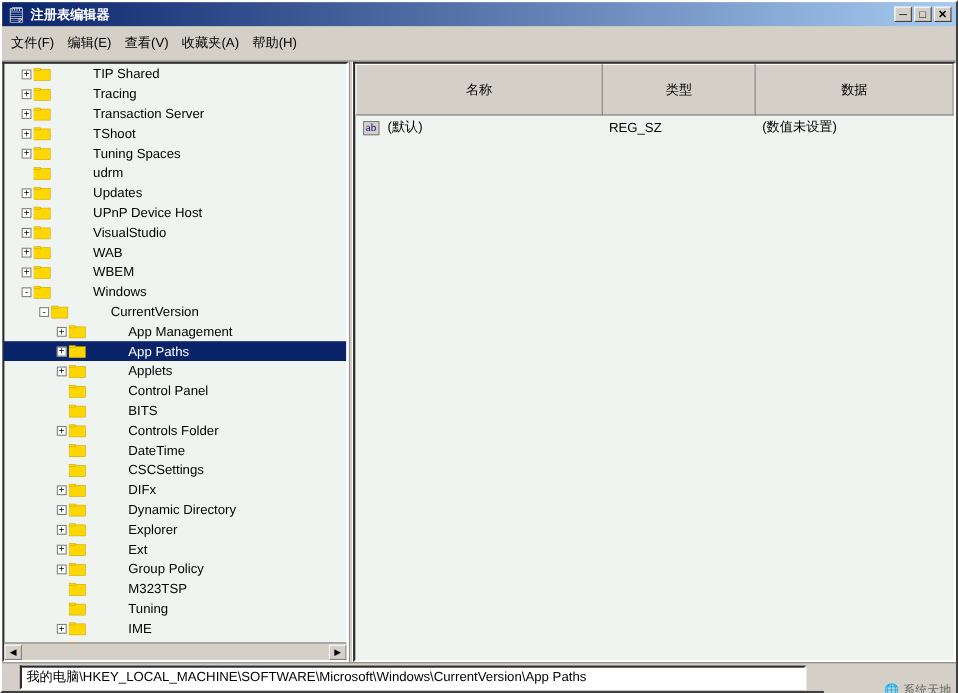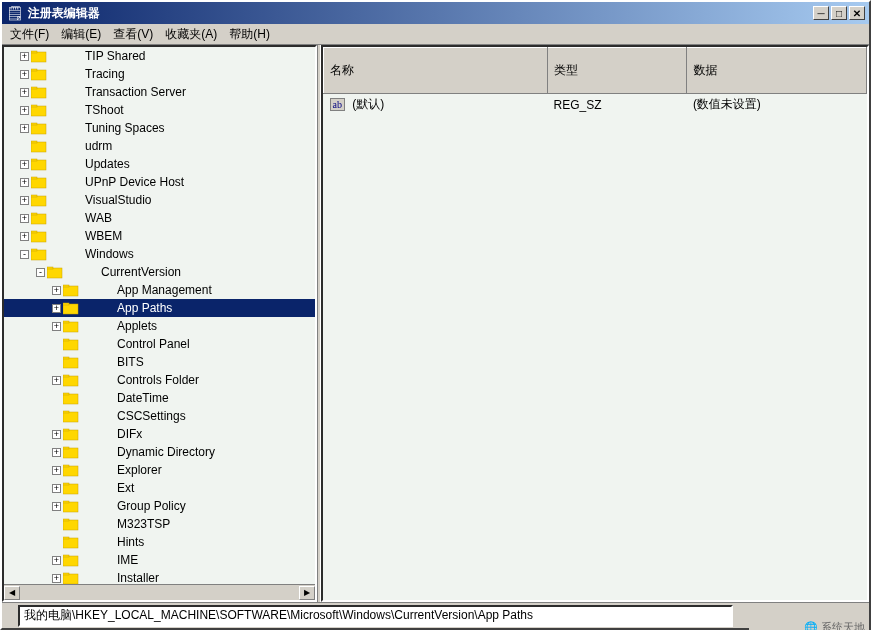--- a/index.html
+++ b/index.html
@@ -59,21 +59,21 @@
       cursor: pointer;
       color: #000;
     }
 
     .title-btn.close {
       background: #d4d0c8;
     }
 
     
     .menu-bar {
-      height: 21px;
+      height: 32px;
       background: #d4d0c8;
       display: flex;
       align-items: center;
       padding: 0 2px;
       border-bottom: 1px solid #808080;
       flex-shrink: 0;
     }
 
     .menu-item {
       padding: 2px 6px;
@@ -211,21 +211,21 @@
     .reg-table {
       width: 100%;
       border-collapse: collapse;
       font-size: 12px;
     }
 
     .reg-table th {
       background: #d4d0c8;
       border: 1px solid;
       border-color: #ffffff #808080 #808080 #ffffff;
-      text-align: left;
+      text-align: center;
       padding: 14px 6px;
       font-weight: normal;
       height: 20px;
       cursor: default;
       margin-left: 21px;
     }
 
     .reg-table td {
       padding: 2px 6px;
       height: 18px;
@@ -657,21 +657,21 @@
           <span class="tree-indent"></span>
           <span class="tree-indent"></span>
           <span class="tree-indent"></span>
           <span class="expand-spacer"></span>
           <span class="folder-icon">
             <svg viewBox="0 0 16 14" fill="none">
                 <rect x="0" y="3" width="15" height="10" fill="#FFD700" stroke="#C8A000" stroke-width="0.5"></rect>
                 <rect x="0" y="2" width="6" height="2" fill="#FFD700" stroke="#C8A000" stroke-width="0.5"></rect>
               </svg>
           </span>
-          <span class="node-label">Hints</span>
+          <span class="node-label">Tuning</span>
         </div>
 
         <div class="tree-node">
           <span class="tree-indent"></span>
           <span class="tree-indent"></span>
           <span class="tree-indent"></span>
           <span class="expand-btn">+</span>
           <span class="folder-icon">
             <svg viewBox="0 0 16 14" fill="none">
                 <rect x="0" y="3" width="15" height="10" fill="#FFD700" stroke="#C8A000" stroke-width="0.5"></rect>

